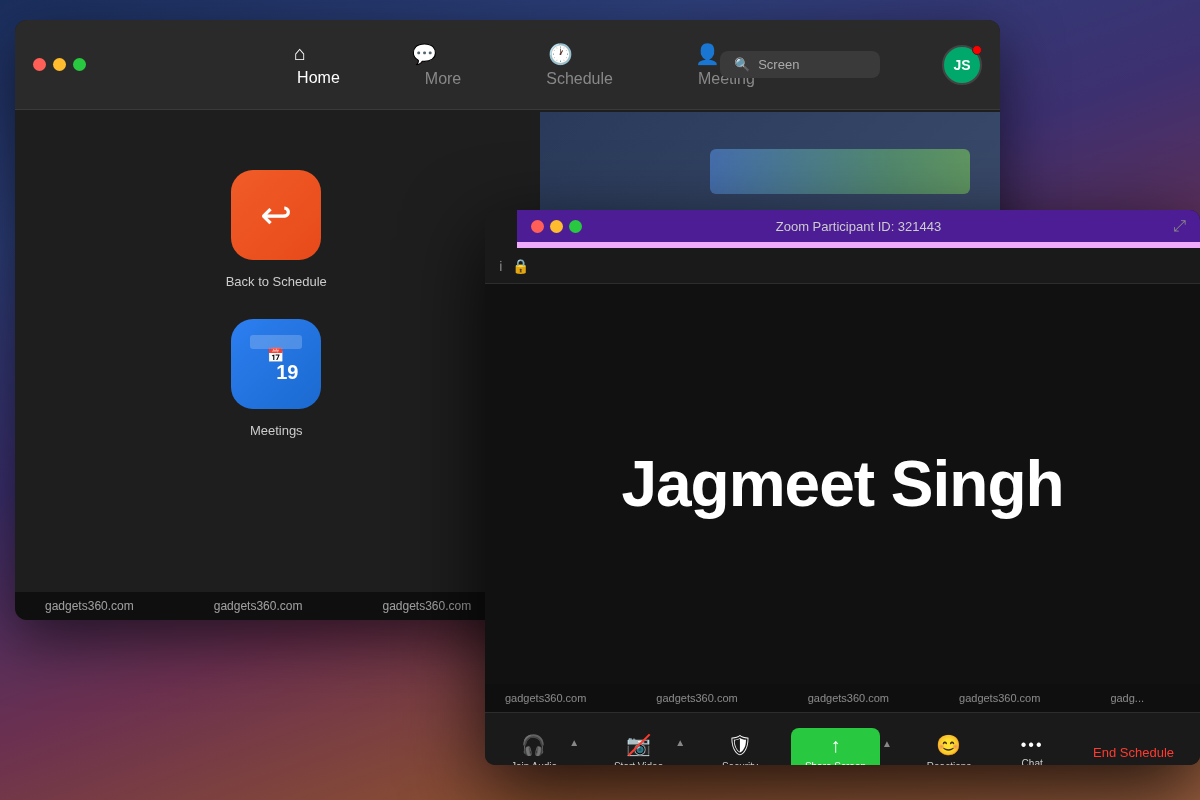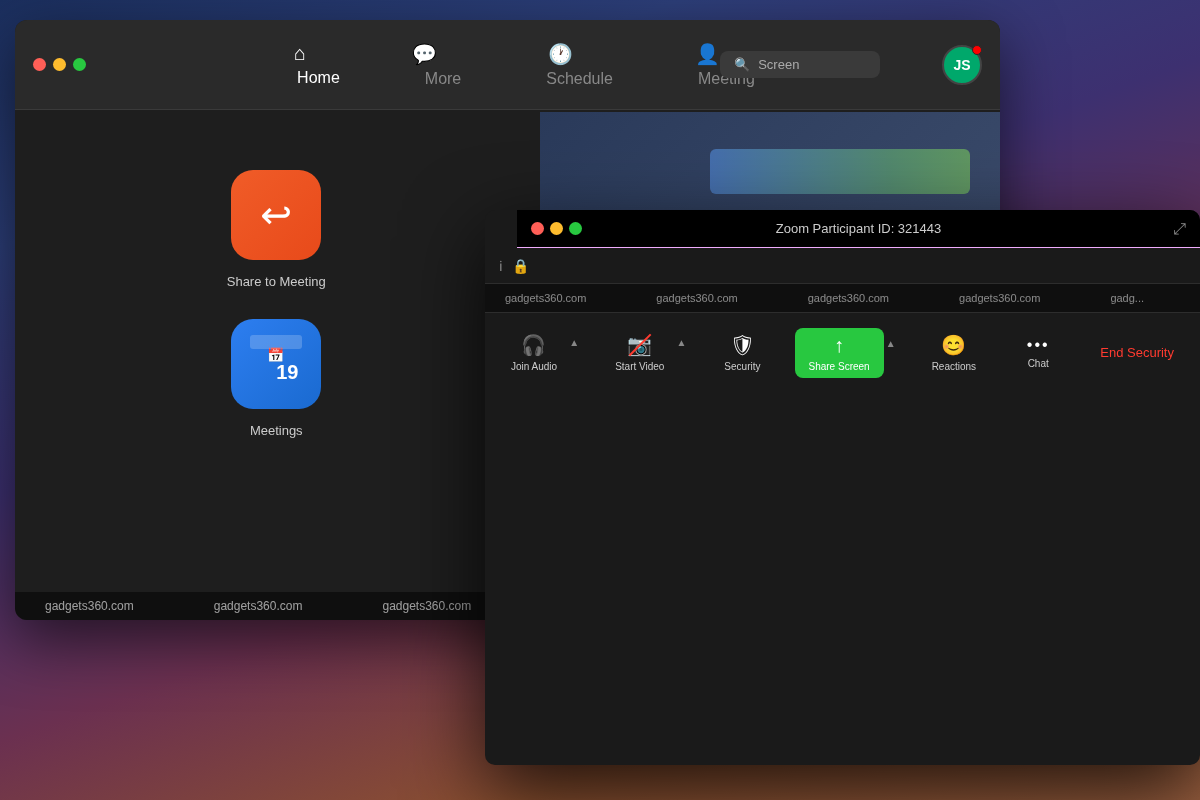--- a/index.html
+++ b/index.html
@@ -222,25 +222,25 @@
       width: 715px;
       height: 555px;
       background: #1a1a1a;
       border-radius: 10px;
       overflow: hidden;
       box-shadow: 0 25px 80px rgba(0,0,0,0.8);
     }
 
     .zoom-meeting-titlebar {
       height: 38px;
-      background: #000000;
+      background: #4c1d95;
       display: flex;
       align-items: center;
       position: relative;
-      border-bottom: 1px solid #f0abfc;
+      border-bottom: 6px solid #f0abfc;
       margin-left: 32px;
     }
 
     .meeting-traffic-lights {
       display: flex;
       gap: 6px;
       padding-left: 14px;
       position: absolute;
       left: 0;
     }
@@ -421,21 +421,21 @@
   <div class="video-preview-area" style="position:absolute;top:92px;right:0;width:460px;height:118px;background:linear-gradient(135deg,#2a3a5a,#3a4a6a);overflow:hidden;display:flex;align-items:center;justify-content:flex-end;padding-right:30px;">
     <div style="width:260px;height:45px;background:linear-gradient(90deg,#4a7ac0 0%,#5a9a70 70%,#6aaa60 100%);border-radius:6px;opacity:0.8;"></div>
   </div>
 
   <div class="zoom-main-content">
 
     <div class="action-item">
       <div class="action-btn orange">
         <span style="font-size:38px;">↩</span>
       </div>
-      <span class="action-label">Share to Meeting</span>
+      <span class="action-label">Back to Schedule</span>
     </div>
 
     <div class="action-item">
       <div class="action-btn blue-dark" style="background:linear-gradient(135deg,#2d3f6a,#1e3058);border:2px solid #3d5080;">
         <span style="font-size:42px;color:#8899bb;">+</span>
       </div>
       <span class="action-label">Join</span>
     </div>
 
     <div class="action-item">
@@ -481,20 +481,23 @@
     </div>
     <span class="meeting-title">Zoom Participant ID: 321443</span>
     <div class="fullscreen-btn">⤢</div>
   </div>
 
   <div class="meeting-info-bar">
     <span class="info-icon">ℹ</span>
     <span class="lock-icon">🔒</span>
   </div>
 
+  <div class="meeting-video-area">
+    <span class="participant-name">Jagmeet Singh</span>
+  </div>
 
   <div style="height:28px;background:rgba(0,0,0,0.4);display:flex;align-items:center;overflow:hidden;">
     <div style="color:rgba(255,255,255,0.5);font-size:11px;white-space:nowrap;display:flex;gap:70px;padding:0 20px;">
       <span>gadgets360.com</span>
       <span>gadgets360.com</span>
       <span>gadgets360.com</span>
       <span>gadgets360.com</span>
       <span>gadg...</span>
     </div>
   </div>
@@ -542,15 +545,15 @@
       </div>
     </div>
 
     <div class="toolbar-group">
       <div class="toolbar-btn">
         <span class="btn-icon" style="font-size:16px;letter-spacing:2px;">•••</span>
         <span class="btn-label">Chat</span>
       </div>
     </div>
 
-    <div class="end-meeting-btn">End Security</div>
+    <div class="end-meeting-btn">End Schedule</div>
   </div>
 </div>
 
 </body></html>

